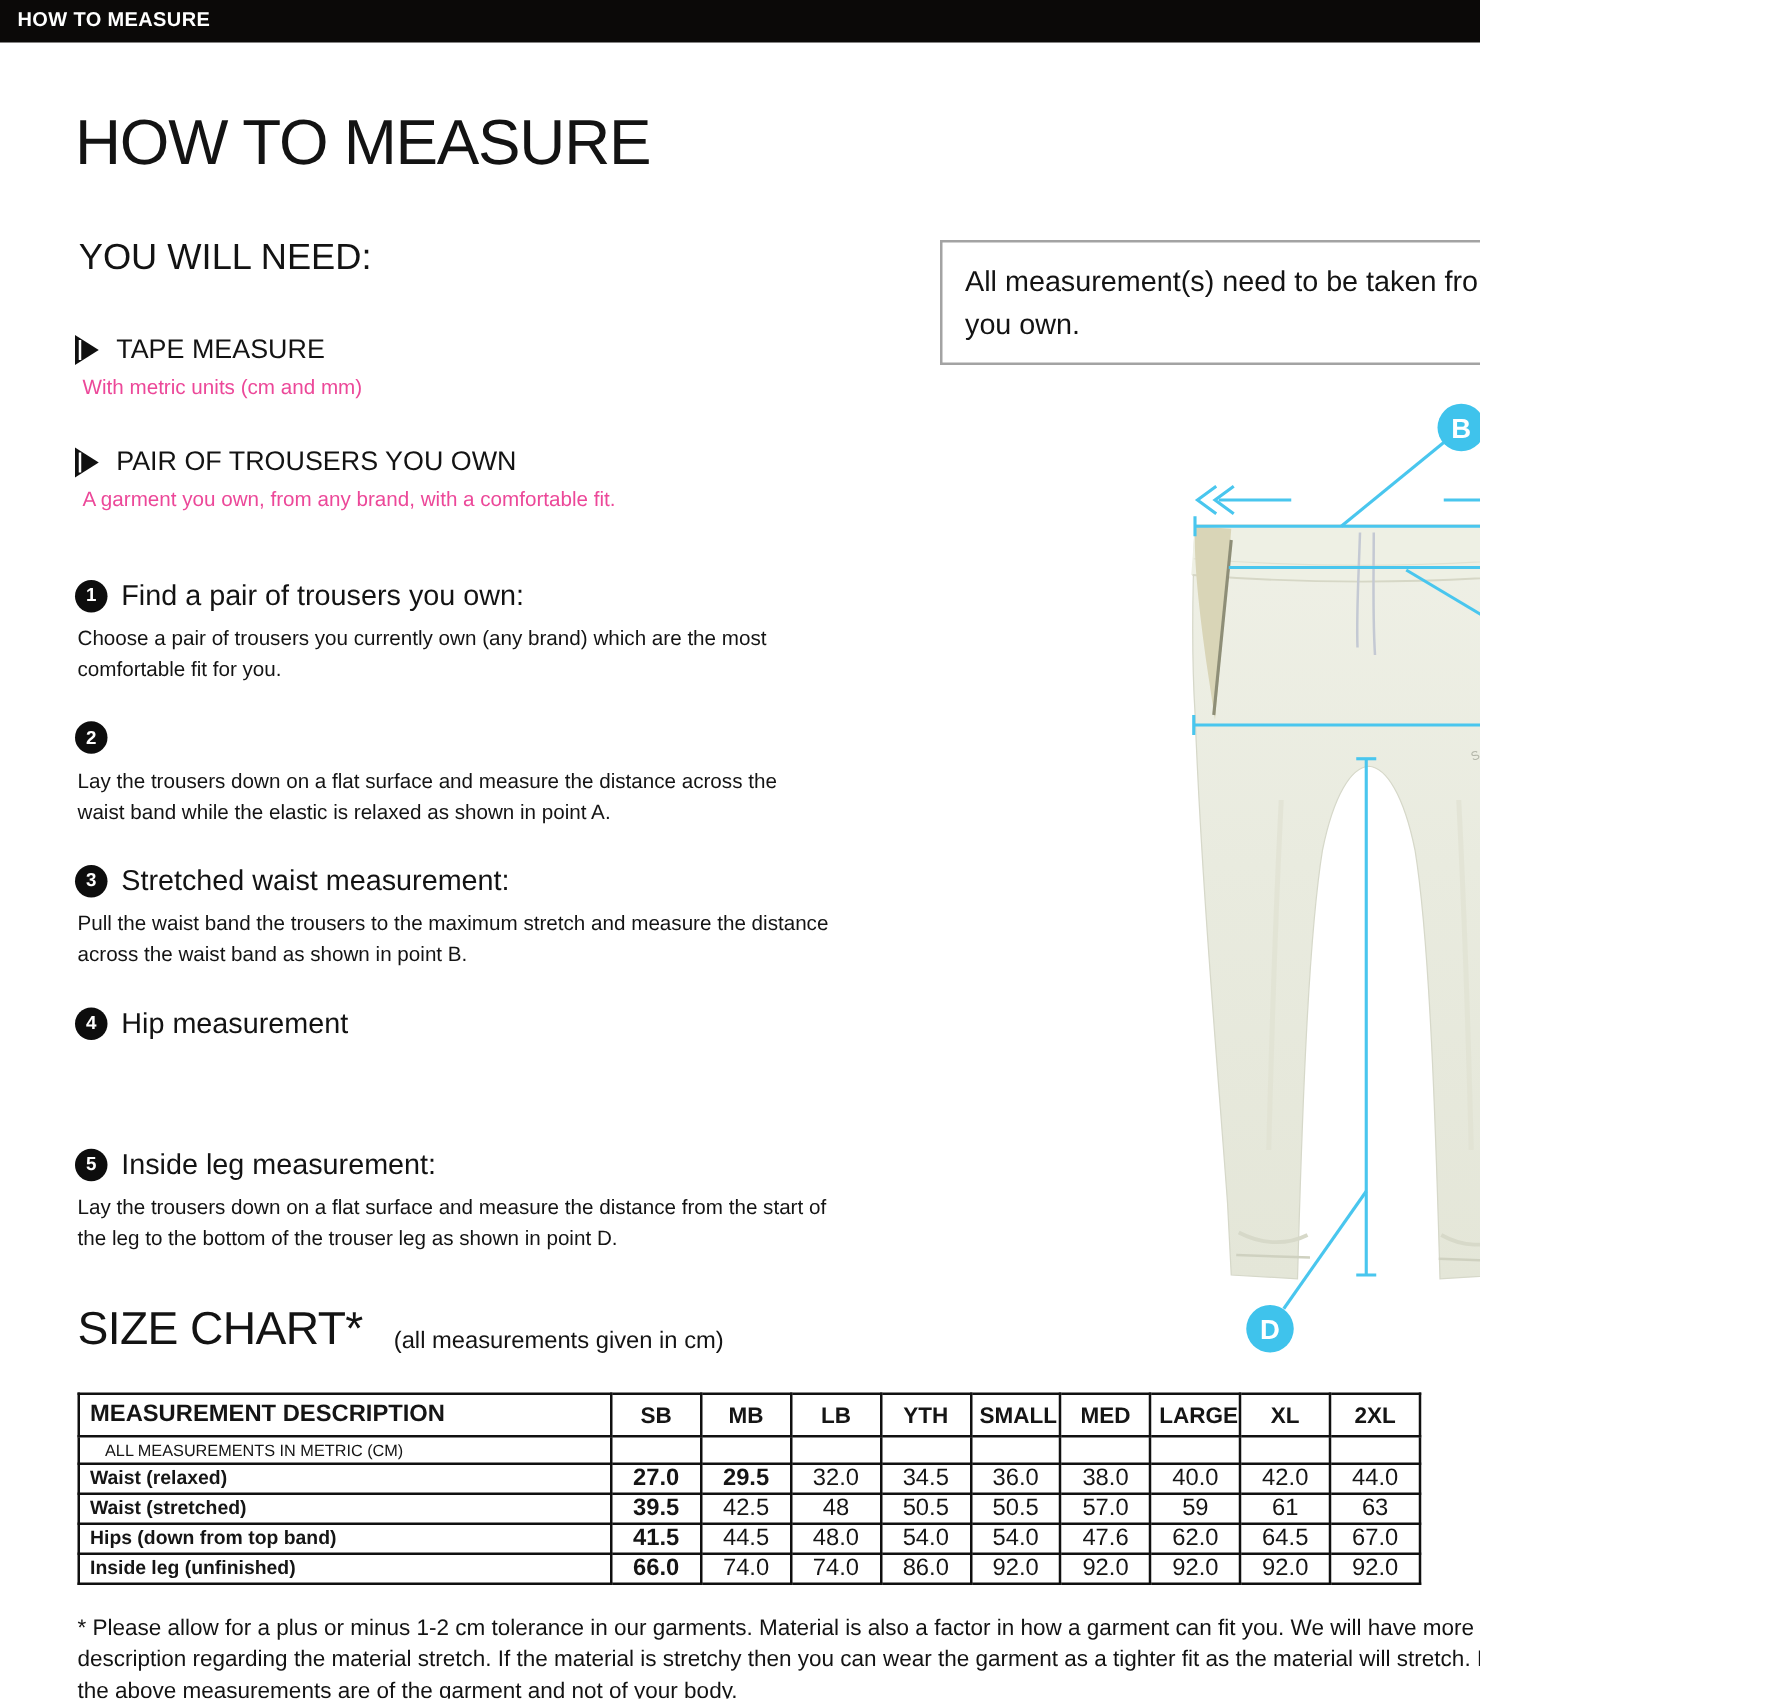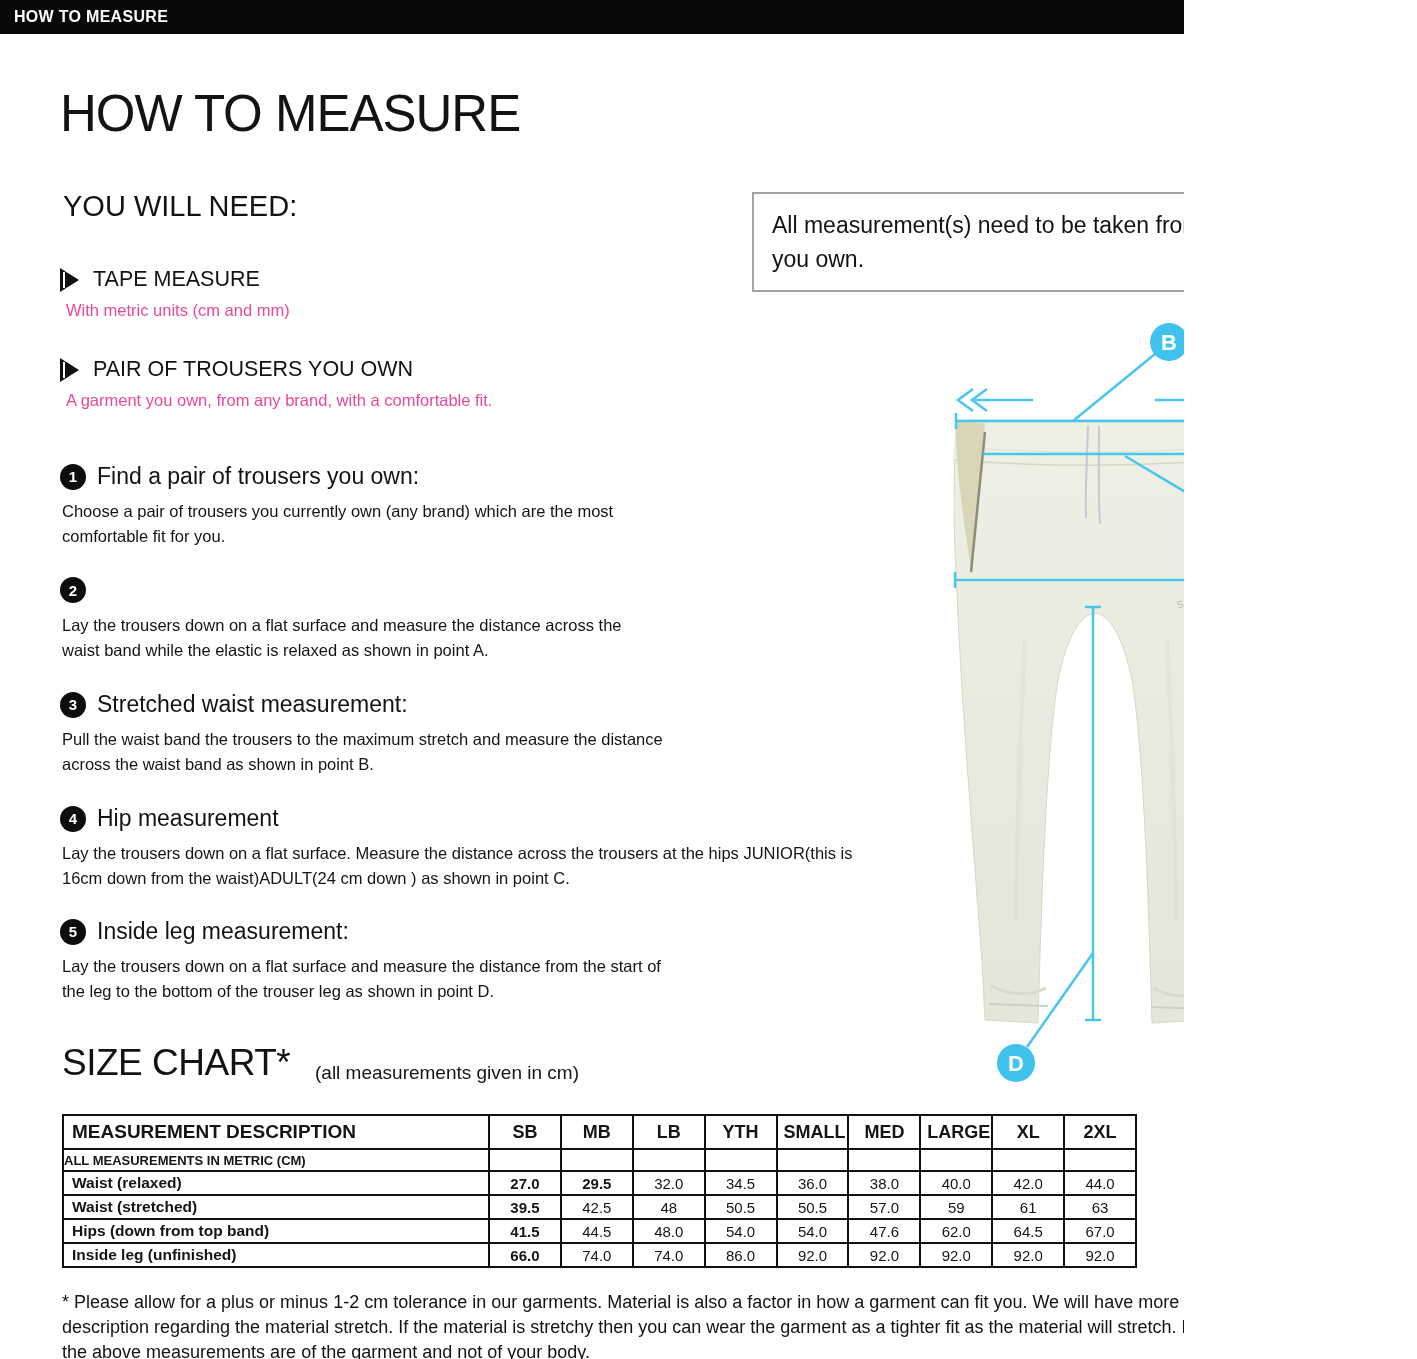--- a/index.html
+++ b/index.html
@@ -38,22 +38,22 @@
   
   .sc-heading{position:absolute;left:62px;top:1042px;font-size:37px;font-weight:500;letter-spacing:-.5px;color:#131313;}
   .sc-note{position:absolute;left:315px;top:1062px;font-size:19px;color:#141414;}
   table.sizes{position:absolute;left:62px;top:1114px;width:1073px;border-collapse:collapse;table-layout:fixed;
     background:#fff;}
   table.sizes col.desc{width:426px;}
   table.sizes col.val{width:71.9px;}
   table.sizes th,table.sizes td{border:2px solid #101010;padding:0 6px;box-sizing:border-box;}
   table.sizes thead th{height:34px;font-size:18px;font-weight:bold;text-align:center;}
   table.sizes thead th.desc-h{text-align:left;font-size:19px;padding-left:8px;border-radius:17px;}
-  table.sizes tr.subhead td{height:22px;font-size:13px;font-weight:bold;text-align:left;padding-left:0;}
-  table.sizes tbody tr.data td{height:24px;font-size:15px;text-align:center;}
+  table.sizes tr.subhead td{height:22px;font-size:13px;font-weight:normal;text-align:left;padding-left:20px;}
+  table.sizes tbody tr.data td{height:24px;font-size:19px;text-align:center;}
   table.sizes tbody tr.data td.lbl{text-align:left;font-weight:bold;font-size:15.5px;padding-left:8px;}
   table.sizes tbody tr.data td:nth-child(2){font-weight:bold;}
   table.sizes tbody tr.data.first td:nth-child(3){font-weight:bold;border-radius:12px;}
   
   .footnote{position:absolute;left:62px;top:1290px;width:1312px;font-size:18px;line-height:25px;color:#131313;}
 </style>
 </head>
 <body>
 
 <div class="page">
@@ -100,21 +100,20 @@
   <div class="step-head" style="left:60px;top:691px;">
     <span class="step-badge">3</span>
     <span class="step-title">Stretched waist measurement:</span>
   </div>
   <div class="step-desc" style="left:62px;top:727px;width:615px;">Pull the waist band the trousers to the maximum stretch and measure the distance across the waist band as shown in point B.</div>
 
   <div class="step-head" style="left:60px;top:805px;">
     <span class="step-badge">4</span>
     <span class="step-title">Hip measurement</span>
   </div>
-  <div class="step-desc" style="left:62px;top:841px;width:830px;">Lay the trousers down on a flat surface. Measure the distance across the trousers at the hips JUNIOR(this is 16cm down from the waist)ADULT(24 cm down ) as shown in point C.</div>
 
   <div class="step-head" style="left:60px;top:918px;">
     <span class="step-badge">5</span>
     <span class="step-title">Inside leg measurement:</span>
   </div>
   <div class="step-desc" style="left:62px;top:954px;width:600px;">Lay the trousers down on a flat surface and measure the distance from the start of the leg to the bottom of the trouser leg as shown in point D.</div>
 
   <svg class="diagram" viewBox="0 0 435 765" width="435" height="765">
     <defs>
       <linearGradient id="fab" x1="0" y1="0" x2="0" y2="1">

